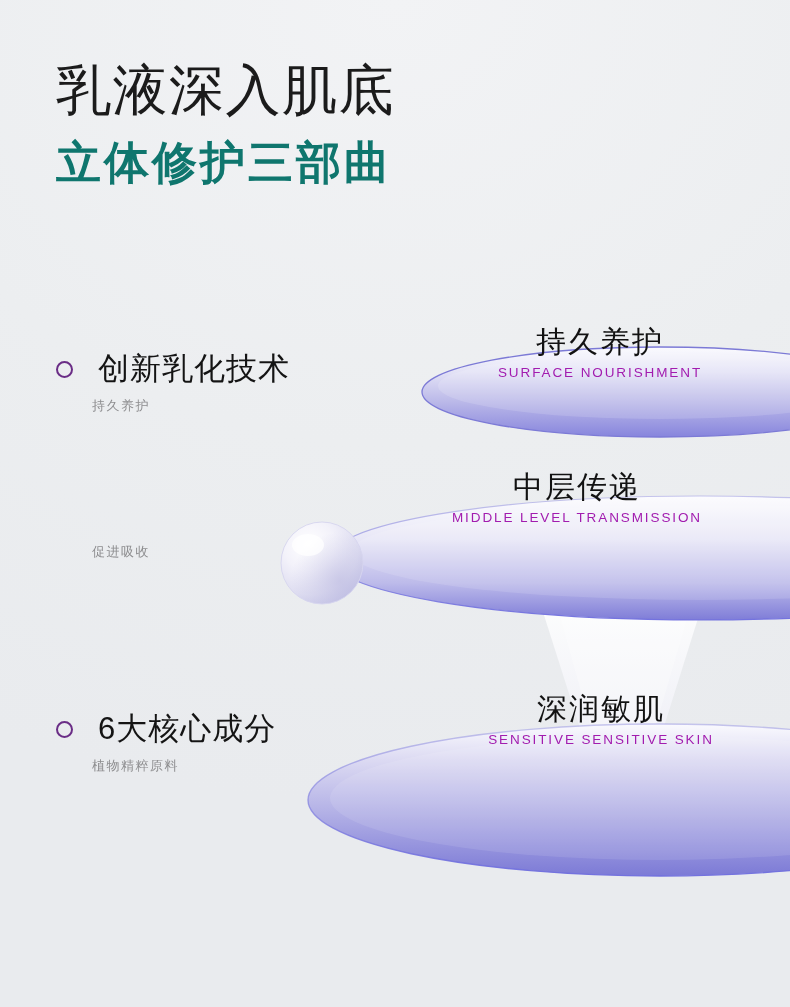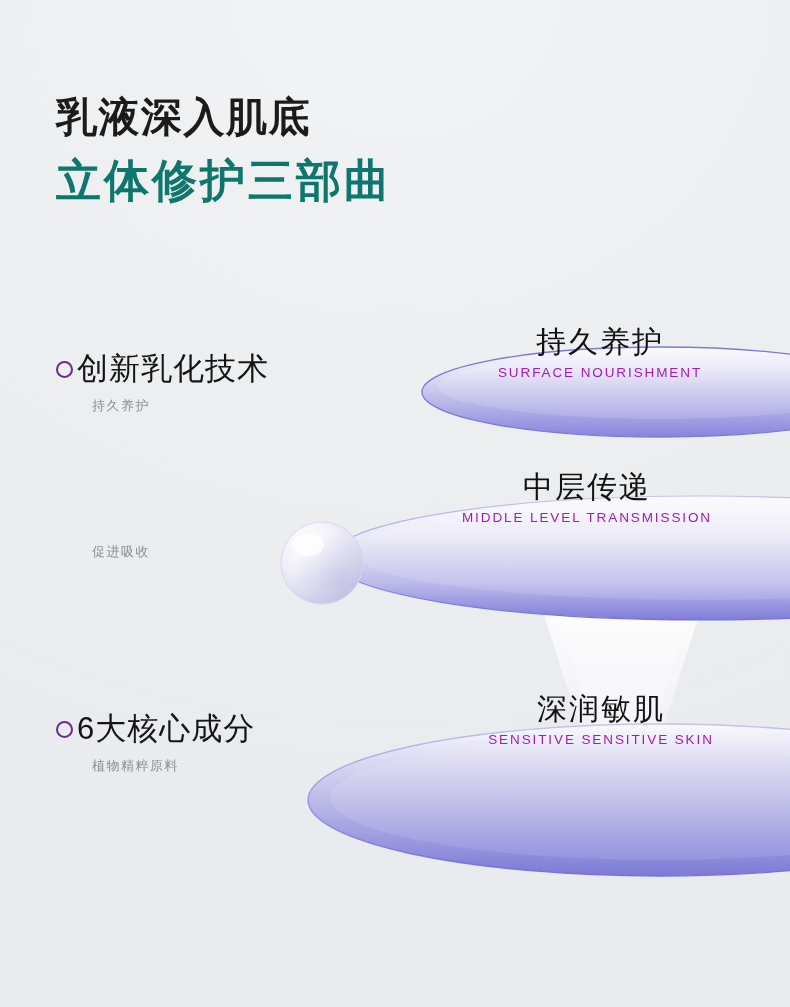--- a/index.html
+++ b/index.html
@@ -20,27 +20,26 @@
 
   
   .header {
     position: absolute;
     left: 56px;
     top: 58px;
     width: 640px;
     z-index: 40;
   }
   .header-line1 {
-    font-size: 41px;
-    font-weight: 700;
+    font-size: 55px;
+    font-weight: 400;
     letter-spacing: 1.5px;
     line-height: 1.18;
     color: #1b1b1b;
     white-space: nowrap;
-    margin-top: 35px;
   }
   .header-line2 {
     font-size: 45px;
     font-weight: 700;
     letter-spacing: 3px;
     line-height: 1.25;
     color: #0f766e;
     margin-top: 12px;
     white-space: nowrap;
   }
@@ -70,21 +69,21 @@
     left: 0;
     width: 330px;
   }
   .feature.f1 { top: 0px; }
   .feature.f2 { top: 180px; }
   .feature.f3 { top: 360px; }
 
   .feature-head {
     display: flex;
     align-items: center;
-    gap: 4px;
+    gap: 25px;
   }
   .bullet {
     width: 17px;
     height: 17px;
     border: 2.4px solid #6a2d86;
     border-radius: 50%;
     flex: 0 0 auto;
     background: transparent;
   }
   .feature-title {
@@ -107,21 +106,21 @@
   }
 
   
   .layer-label {
     position: absolute;
     z-index: 35;
     text-align: center;
     width: 330px;
   }
   .layer-label.l1 { left: 435px; top: 325px; }
-  .layer-label.l2 { left: 422px; top: 470px; }
+  .layer-label.l2 { left: 412px; top: 470px; }
   .layer-label.l3 { left: 436px; top: 692px; }
 
   .layer-cn {
     font-size: 30px;
     font-weight: 400;
     letter-spacing: 2px;
     color: #121212;
     line-height: 1.15;
     white-space: nowrap;
   }

